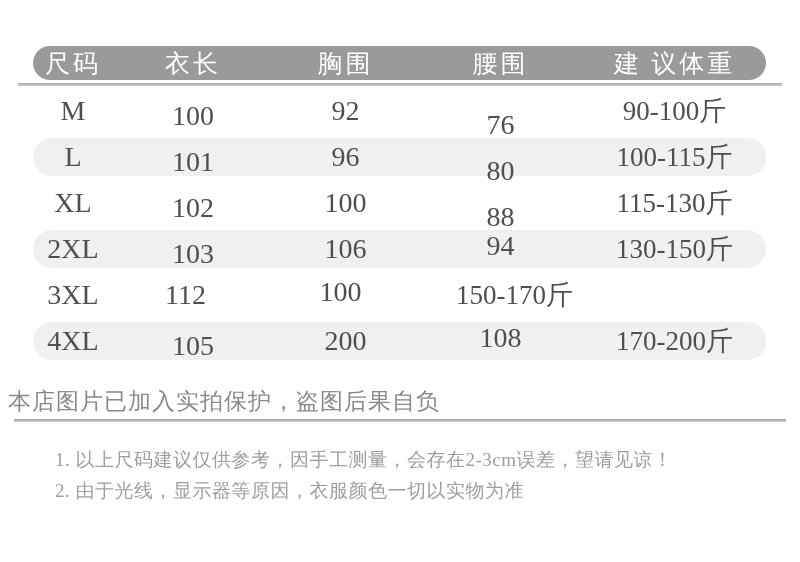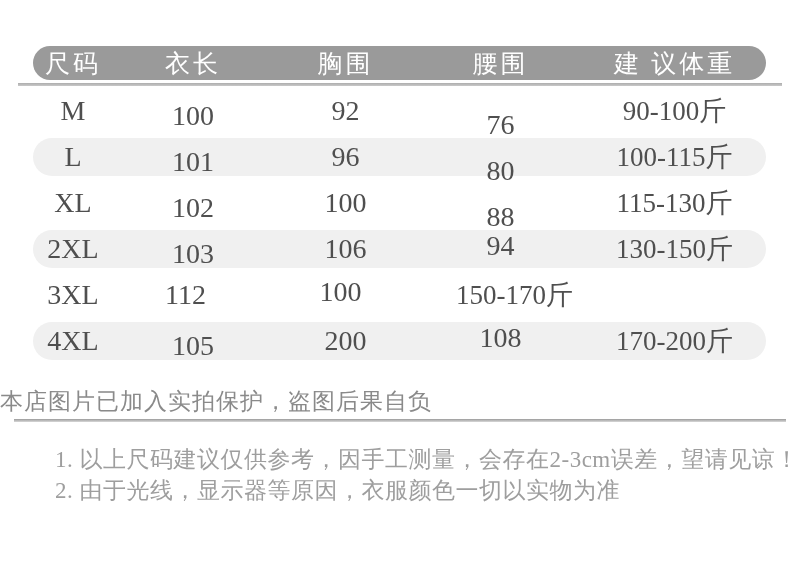--- a/index.html
+++ b/index.html
@@ -78,21 +78,21 @@
   }
   .cell.cell-weight { font-size: 27px; }
   
   .data-row .cell-length { transform: translateY(5px); }
   .data-row:nth-child(-n+3) .cell-waist { transform: translateY(4px); margin-top: 20px; }
   .data-row:nth-child(n+4) .cell-waist { transform: translateY(-3px); }
 
   
   .notice {
     position: absolute;
-    left: 0;
+    left: 8px;
     top: 386px;
     font-family: "DejaVu Sans", "Liberation Sans", sans-serif;
     font-size: 23px;
     letter-spacing: 1px;
     color: var(--notice-text, #8a8a8a);
     white-space: nowrap;
   }
   .divider {
     position: absolute;
     left: 14px;
@@ -104,21 +104,21 @@
 
   
   .notes {
     position: absolute;
     left: 55px;
     top: 444px;
     width: 740px;
   }
   .note {
     font-family: "Liberation Serif", "DejaVu Serif", serif;
-    font-size: 23px;
+    font-size: 19px;
     letter-spacing: 0.5px;
     color: var(--note-text, #9e9e9e);
     line-height: 31px;
     white-space: nowrap;
   }
 </style>
 </head>
 <body>
 
 <div class="sheet">

